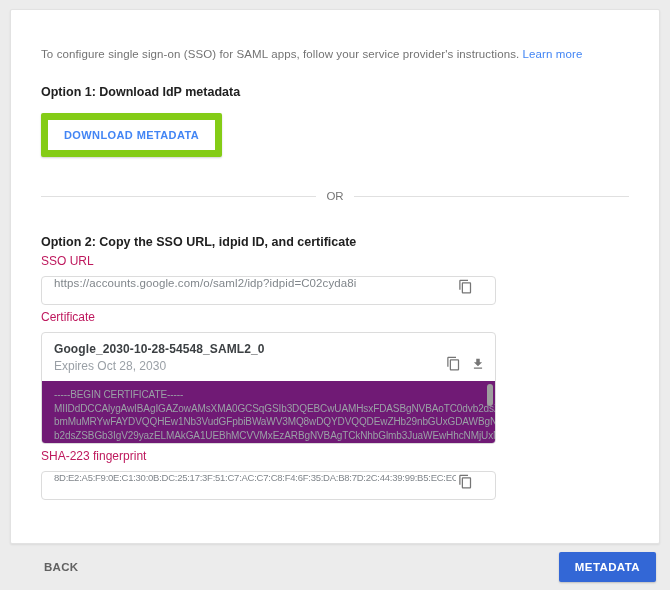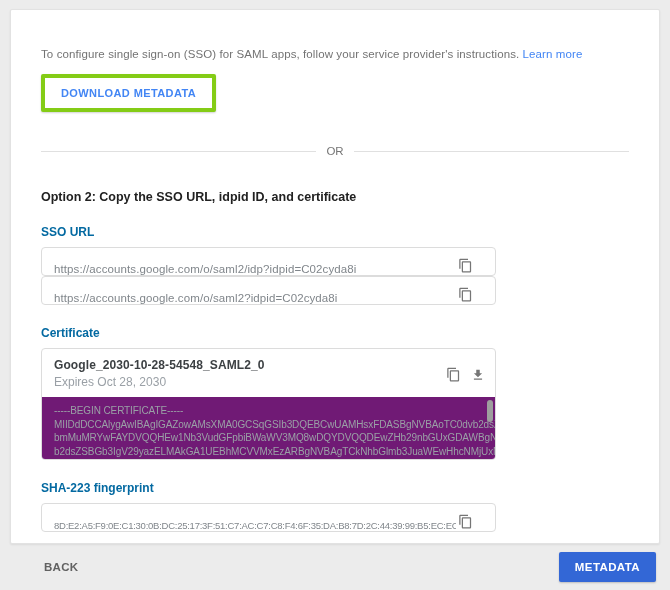--- a/index.html
+++ b/index.html
@@ -33,21 +33,21 @@
   }
   h3.section-heading {
     font-size: 12.5px;
     font-weight: bold;
     color: #212121;
     margin-top: 25px;
   }
   .dl-btn {
     margin-top: 14px;
     background: #ffffff;
-    border: 4px solid #84cc16;
+    border: 7px solid #84cc16;
     border-radius: 2px;
     box-shadow: 0 1px 2px rgba(0,0,0,0.18);
     color: #4285f4;
     font-family: "Liberation Sans", sans-serif;
     font-size: 11px;
     font-weight: bold;
     letter-spacing: 0.4px;
     padding: 9px 16px;
     cursor: pointer;
   }
@@ -62,33 +62,33 @@
     background: #e0e0e0;
   }
   .or-divider .or {
     font-size: 11.5px;
     color: #757575;
     padding: 0 10px;
   }
   .option2-heading { margin-top: 33px !important; }
   .field-label {
     font-size: 12px;
-    font-weight: 700;
-    color: #0369a1;
-    margin-top: 21px;
+    font-weight: 400;
+    color: #be185d;
+    margin-top: 5px;
     margin-bottom: 8px;
   }
   .field {
     width: 455px;
     height: 29px;
     border: 1px solid #dcdcdc;
     border-radius: 4px;
     background: #fff;
     display: flex;
-    align-items: flex-end;
+    align-items: flex-start;
     padding: 0 20px 0 12px;
   }
   .field-value {
     flex: 1;
     font-size: 11.5px;
     color: #80868b;
     white-space: nowrap;
     overflow: hidden;
     letter-spacing: 0.1px;
   }
@@ -106,21 +106,21 @@
   }
   .cert-box {
     width: 455px;
     border: 1px solid #dcdcdc;
     border-radius: 4px;
     background: #fff;
     overflow: hidden;
   }
   .cert-header {
     display: flex;
-    align-items: center;
+    align-items: flex-end;
     justify-content: space-between;
     padding: 9px 8px 8px 12px;
   }
   .cert-name {
     font-size: 12px;
     font-weight: bold;
     color: #3c4043;
     letter-spacing: 0.1px;
   }
   .cert-expiry {
@@ -188,20 +188,21 @@
   svg.gicon { display: block; }
 </style>
 </head>
 <body>
 
 <div class="card">
 
   <p class="intro"><span>To configure single sign-on (SSO) for SAML apps, follow your service provider's instructions.</span>
     <a>Learn more</a></p>
 
+  <h3 class="section-heading">Option 1: Download IdP metadata</h3>
 
   <button class="dl-btn">DOWNLOAD METADATA</button>
 
   <div class="or-divider">
     <span class="line"></span>
     <span class="or">OR</span>
     <span class="line"></span>
   </div>
 
   <h3 class="section-heading option2-heading">Option 2: Copy the SSO URL, idpid ID, and certificate</h3>
@@ -209,28 +210,20 @@
   <div class="field-label">SSO URL</div>
   <div class="field">
     <span class="field-value">https://accounts.google.com/o/saml2/idp?idpid=C02cyda8i</span>
     <button class="icon-btn">
       <svg class="gicon" width="15" height="15" viewBox="0 0 24 24" fill="#757575">
           <path d="M16 1H4c-1.1 0-2 .9-2 2v14h2V3h12V1zm3 4H8c-1.1 0-2 .9-2 2v14c0 1.1.9 2 2 2h11c1.1 0 2-.9 2-2V7c0-1.1-.9-2-2-2zm0 16H8V7h11v14z"></path>
         </svg>
     </button>
   </div>
 
-  <div class="field">
-    <span class="field-value">https://accounts.google.com/o/saml2?idpid=C02cyda8i</span>
-    <button class="icon-btn">
-      <svg class="gicon" width="15" height="15" viewBox="0 0 24 24" fill="#757575">
-          <path d="M16 1H4c-1.1 0-2 .9-2 2v14h2V3h12V1zm3 4H8c-1.1 0-2 .9-2 2v14c0 1.1.9 2 2 2h11c1.1 0 2-.9 2-2V7c0-1.1-.9-2-2-2zm0 16H8V7h11v14z"></path>
-        </svg>
-    </button>
-  </div>
 
   <div class="field-label">Certificate</div>
   <div class="cert-box">
     <div class="cert-header">
       <div>
         <div class="cert-name">Google_2030-10-28-54548_SAML2_0</div>
         <div class="cert-expiry">Expires Oct 28, 2030</div>
       </div>
       <div class="cert-actions">
         <button class="icon-btn">

